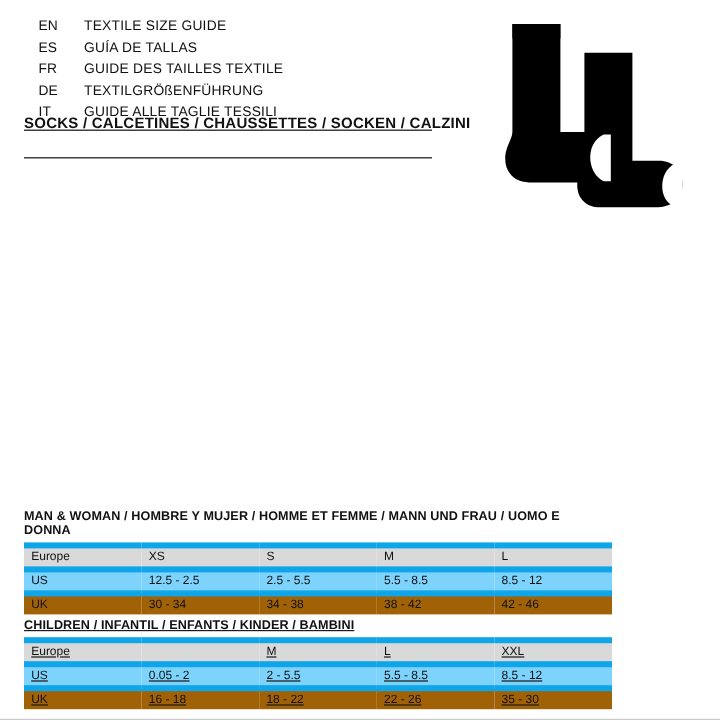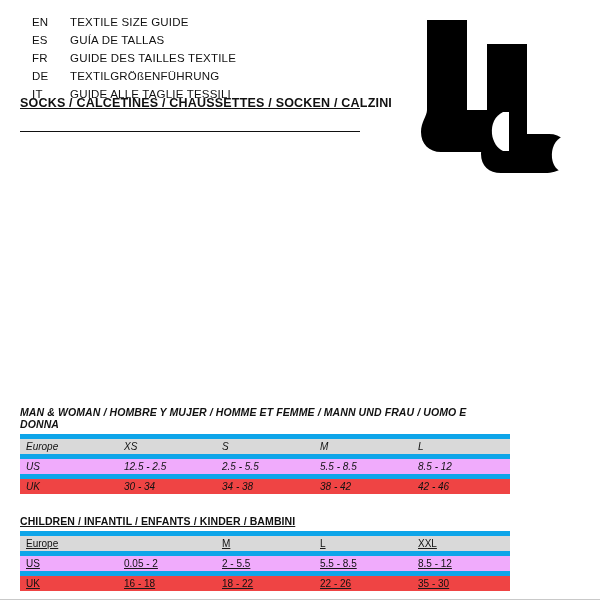--- a/index.html
+++ b/index.html
@@ -80,21 +80,21 @@
     width: 175px;
     height: 155px;
   }
 
   
   .table-section {
     position: absolute;
     left: 20px;
     width: 460px;
   }
-  .section-adult { top: 406px; font-style: italic; }
+  .section-adult { top: 424px; }
   .section-kids  { top: 515px; text-decoration: underline; }
 
   .section-title {
     font-size: 10.5px;
     font-weight: bold;
     color: #111;
     letter-spacing: .1px;
     padding-bottom: 4px;
   }
   table.size {
@@ -107,24 +107,24 @@
     color: #111;
     height: 15px;
     padding: 0 0 0 6px;
     border-top: 5px solid #0ea5e9;
     vertical-align: middle;
   }
   table.size tr.head td {
     background: #d9d9d9;
   }
   table.size tr.body td {
-    background: #f0abfc;
+    background: #7dd3fc;
   }
   table.size tr.body.alt td {
-    background: #ef4444;
+    background: #a16207;
   }
   table.size td.c0 { width: 92px; }
   table.size td.c1 { width: 92px; }
   table.size td.c2 { width: 92px; }
   table.size td.c3 { width: 92px; }
   table.size td.c4 { width: 92px; }
 </style>
 </head>
 <body>
 

